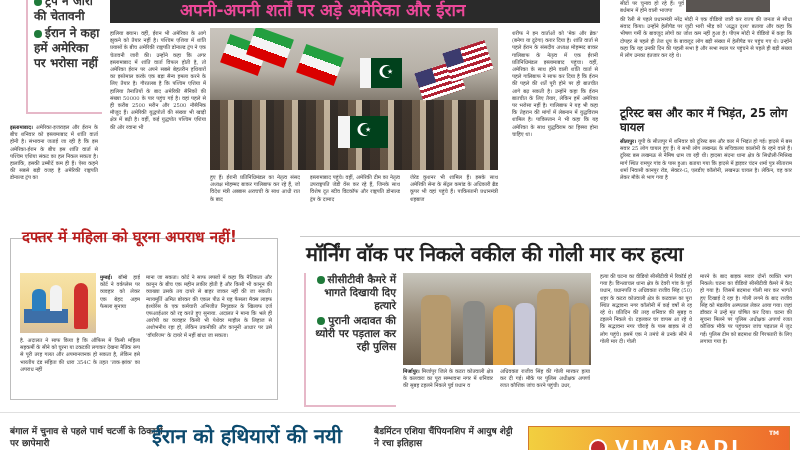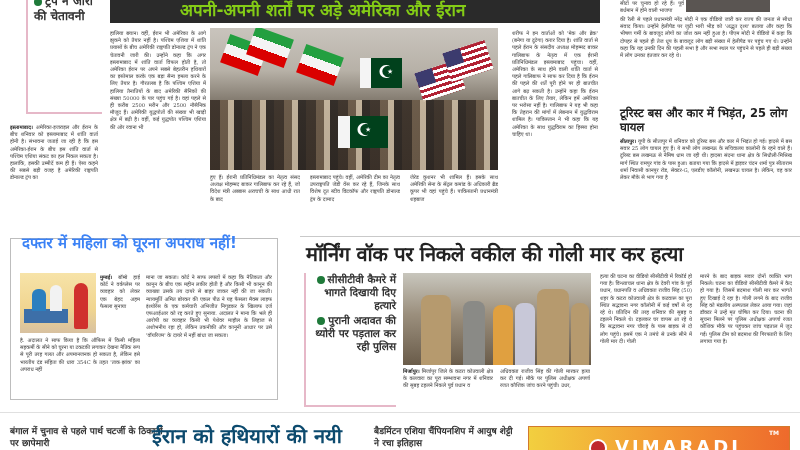--- a/index.html
+++ b/index.html
@@ -31,21 +31,21 @@
   }
   .bullet {
     display: inline-block; width: 8px; height: 8px; border-radius: 50%;
     background: #1f7a3a; margin-right: 3px; vertical-align: middle;
   }
 
   
   .headline-bar {
     left: 110px; top: 0; width: 490px; height: 23px;
     background: #2a2a2a;
-    color: #84cc16;
+    color: #ec4899;
     font-size: 17px; font-weight: bold;
     line-height: 20px;
     padding-left: 70px;
     white-space: nowrap; overflow: hidden;
   }
 
   .photo-protest {
     left: 210px; top: 28px; width: 288px; height: 142px;
     background:
       linear-gradient(180deg, #c9c4bd 0%, #b7b1a7 30%, #6d6458 60%, #3c352e 100%);
@@ -86,22 +86,22 @@
   }
 
   .hr-line { position: absolute; background: #c9c9c9; height: 1px; }
 
   
   .office-box {
     left: 10px; top: 238px; width: 268px; height: 162px;
     border: 1px solid #bdbdbd;
   }
   .office-headline {
-    left: 22px; top: 232px; width: 250px;
-    font-size: 15px; font-weight: bold; color: #3b82f6; white-space: nowrap;
+    left: 22px; top: 226px; width: 250px;
+    font-size: 15px; font-weight: bold; color: #b91c1c; white-space: nowrap;
   }
   .office-illust {
     left: 20px; top: 273px; width: 76px; height: 60px;
     background: linear-gradient(180deg, #f7e3a8 0%, #f0d590 60%, #d8c1a0 100%);
     overflow: hidden;
   }
   .office-illust .desk { position: absolute; left: 4px; top: 36px; width: 44px; height: 14px; background: #3d6fa8; }
   .office-illust .man { position: absolute; left: 12px; top: 16px; width: 14px; height: 22px; background: #2b7fbf; border-radius: 6px 6px 0 0; }
   .office-illust .man2 { position: absolute; left: 30px; top: 12px; width: 12px; height: 26px; background: #f2f2f2; border-radius: 6px 6px 0 0; }
   .office-illust .woman { position: absolute; left: 54px; top: 10px; width: 14px; height: 46px; background: #d0312d; border-radius: 7px 7px 2px 2px; }
@@ -153,20 +153,23 @@
     position: absolute; left: 86px; top: 9px; color: #fff; font-weight: bold; font-size: 18px; letter-spacing: 3px;
   }
   .ad-tm { position: absolute; right: 10px; top: 2px; color: #fff; font-size: 6px; font-weight: bold; }
 </style>
 </head>
 <body>
 
 <div class="abs pull-box">
   <div class="pull-item">
     <span class="bullet"></span><span>ट्रंप ने जारी की चेतावनी</span>
+  </div>
+  <div class="pull-item">
+    <span class="bullet"></span><span>ईरान ने कहा हमें अमेरिका पर भरोसा नहीं</span>
   </div>
 </div>
 
 <div class="abs body-text" style="left:10px; top:124px; width:88px; height:100px;">
   <b>इस्लामाबाद।</b> <span>अमेरिका-इजराइल और ईरान के बीच शनिवार को इस्लामाबाद में शांति वार्ता होनी है। संभावना जताई जा रही है कि इस अमेरिका-ईरान के बीच इस शांति वार्ता से पश्चिम एशिया संकट का हल निकल सकता है। हालांकि, इसकी उम्मीदें कम ही हैं। ऐसा कहने की सबसे बड़ी वजह है अमेरिकी राष्ट्रपति डोनाल्ड ट्रंप का</span>
 </div>
 
 <div class="abs headline-bar">
   <span>अपनी-अपनी शर्तों पर अड़े अमेरिका और ईरान</span>
 </div>

